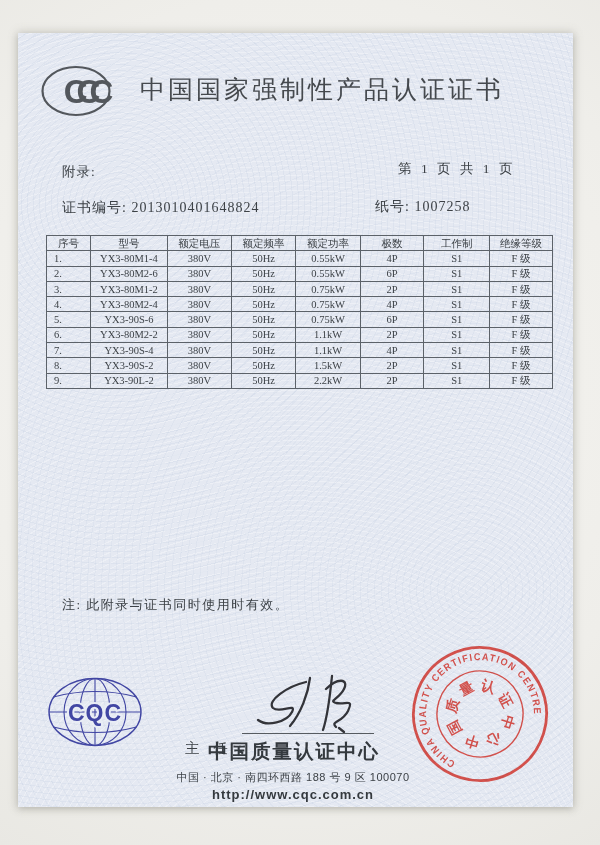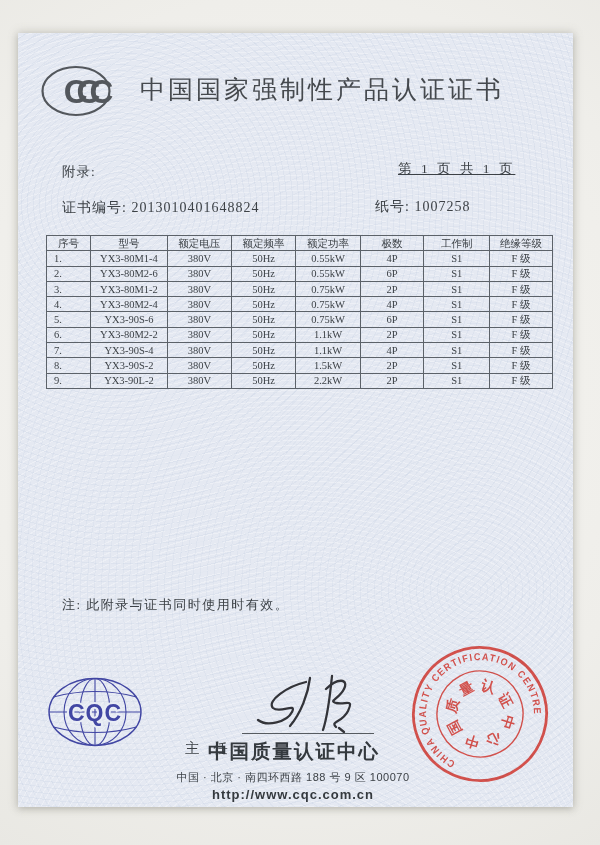--- a/index.html
+++ b/index.html
@@ -78,21 +78,21 @@
 
 <div class="paper">
 
   <svg class="abs" style="left:20px;top:30px;" width="76" height="56" viewBox="-38 -28 76 56">
     <ellipse cx="0" cy="0" rx="33.5" ry="24" fill="none" stroke="#53575c" stroke-width="2.2"></ellipse>
     <text class="ccc-text" x="7" y="11.5" text-anchor="middle">CCC</text>
   </svg>
   <div class="abs title">中国国家强制性产品认证证书</div>
 
   <div class="abs meta" style="left:44px;top:130px;">附录:</div>
-  <div class="abs meta" style="left:380px;top:127px;letter-spacing:3px;text-decoration:underline;">第 1 页 共 1 页</div>
+  <div class="abs meta" style="left:380px;top:127px;letter-spacing:3px;">第 1 页 共 1 页</div>
 
   <div class="abs certline" style="left:44px;top:166px;">
     <span>证书编号:</span>
     <span>2013010401648824</span>
   </div>
   <div class="abs certline" style="left:357px;top:165px;">
     <span>纸号:</span>
     <span>1007258</span>
   </div>
 

